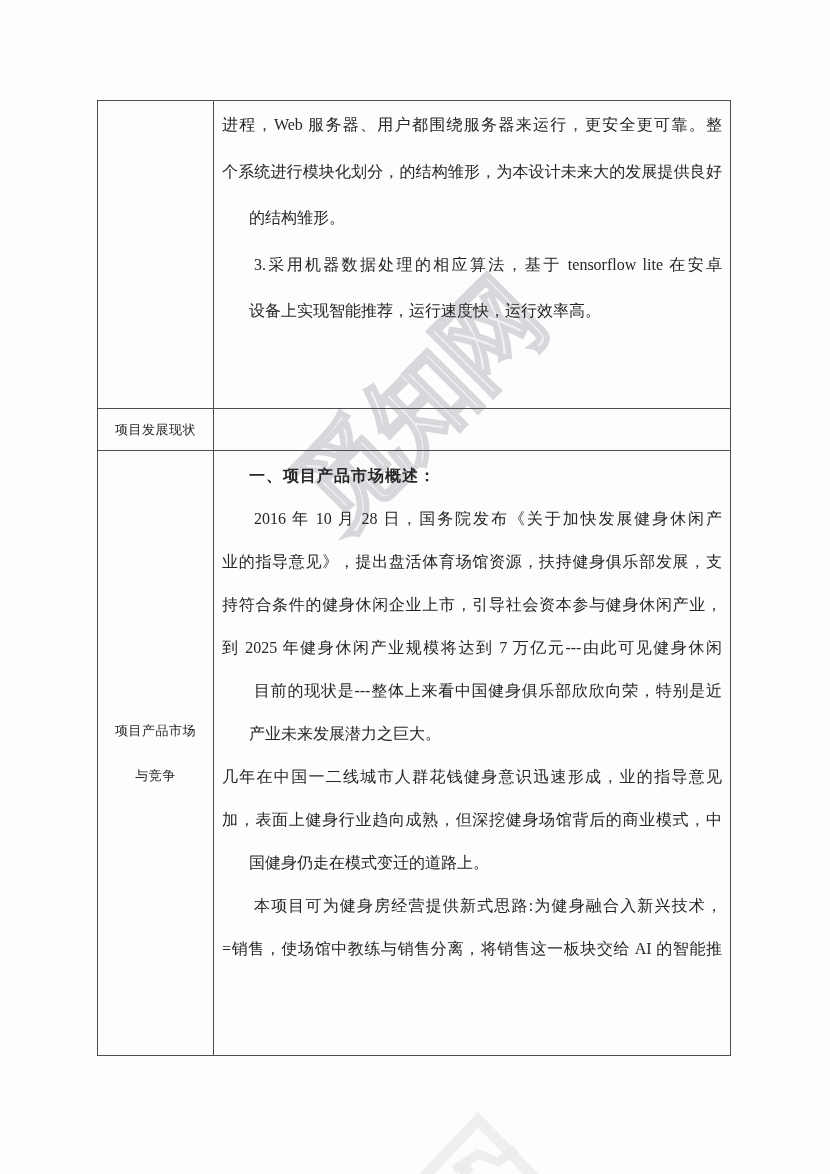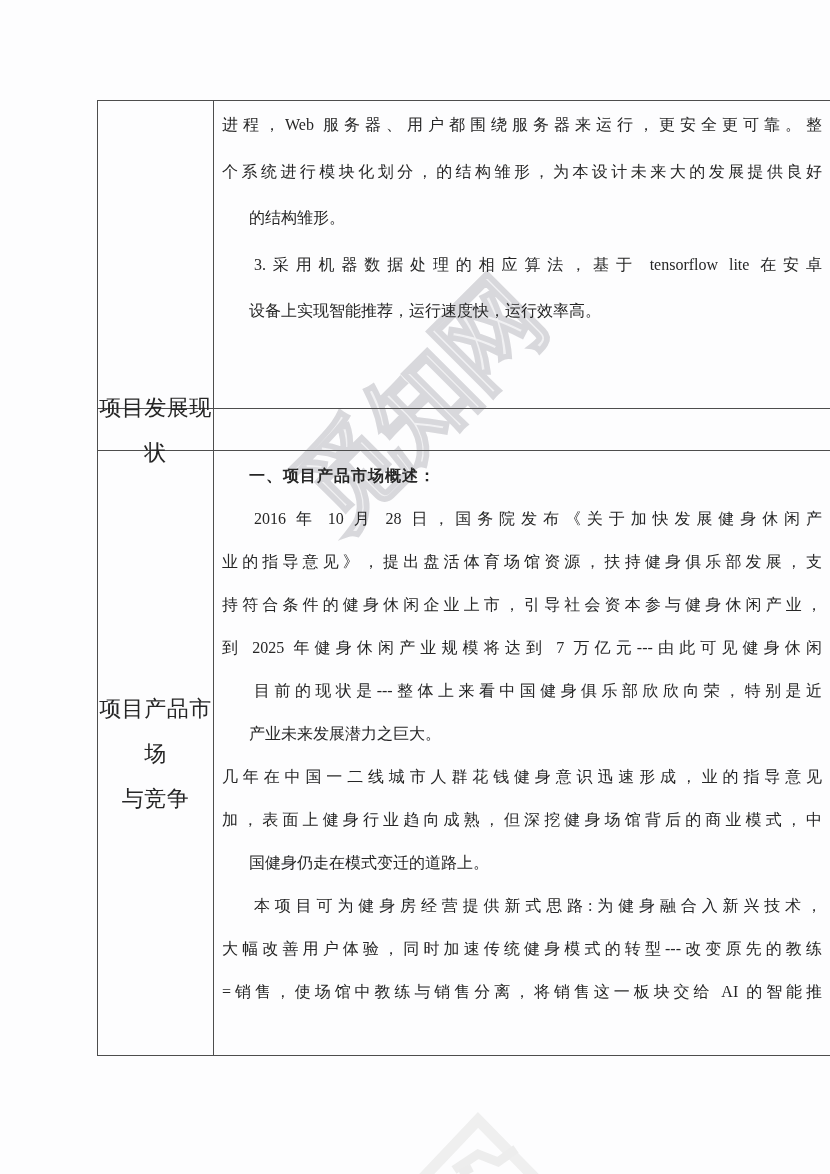--- a/index.html
+++ b/index.html
@@ -34,35 +34,35 @@
     position: absolute;
     left: 418px; top: 1112px;
     width: 130px; height: 62px;
     z-index: 1;
   }
 
   
   .tbl {
     position: absolute;
     left: 97px; top: 100px;
-    width: 734px;
+    width: 634px;
     border: 1px solid #4d4d4d;
     z-index: 2;
   }
   .trow { display: flex; }
   .trow + .trow { border-top: 1px solid #4d4d4d; }
   .r1 { height: 307px; }
   .r2 { height: 42px; }
   .r3 { height: 605px; }
   .cl {
     width: 116px;
     border-right: 1px solid #4d4d4d;
     display: flex; flex-direction: column;
     align-items: center; justify-content: center;
-    font-size: 22px;
+    font-size: 13px;
     text-align: center;
     flex-shrink: 0;
   }
   .cl .lab { line-height: 45px; letter-spacing: 0.5px; }
   .cr {
     flex: 1; min-width: 0;
     padding: 0 8px;
     font-size: 16px;
   }
   .r1 .cr { padding-top: 1px; line-height: 46.5px; }
@@ -123,19 +123,18 @@
           <div class="tline fill indent">2016 年 10 月 28 日，国务院发布《关于加快发展健身休闲产</div>
           <div class="tline fill">业的指导意见》，提出盘活体育场馆资源，扶持健身俱乐部发展，支</div>
           <div class="tline fill">持符合条件的健身休闲企业上市，引导社会资本参与健身休闲产业，</div>
           <div class="tline fill">到 2025 年健身休闲产业规模将达到 7 万亿元---由此可见健身休闲</div>
           <div class="tline fill indent">目前的现状是---整体上来看中国健身俱乐部欣欣向荣，特别是近</div>
           <div class="tline end">产业未来发展潜力之巨大。</div>
           <div class="tline fill">几年在中国一二线城市人群花钱健身意识迅速形成，业的指导意见</div>
           <div class="tline fill">加，表面上健身行业趋向成熟，但深挖健身场馆背后的商业模式，中</div>
           <div class="tline end">国健身仍走在模式变迁的道路上。</div>
           <div class="tline fill indent">本项目可为健身房经营提供新式思路:为健身融合入新兴技术，</div>
-          <div class="tline fill">大幅改善用户体验，同时加速传统健身模式的转型---改变原先的教练</div>
           <div class="tline fill">=销售，使场馆中教练与销售分离，将销售这一板块交给 AI 的智能推</div>
         </div>
     </div>
 
   </div>
 </div>
 
 </body></html>

